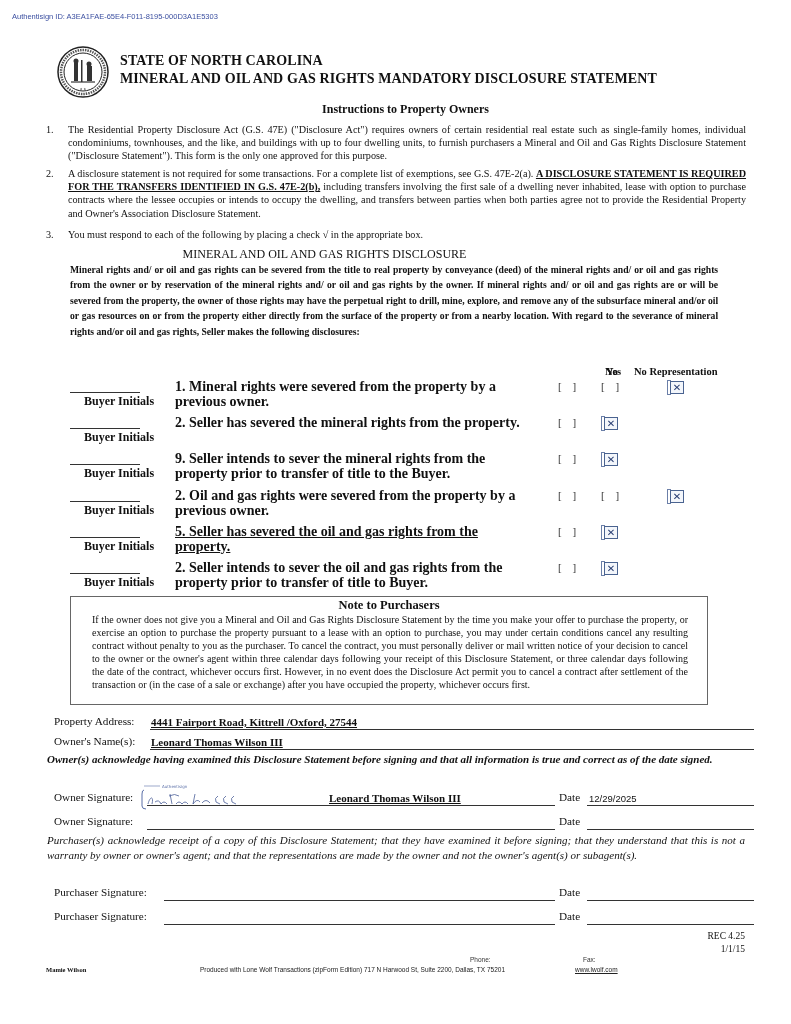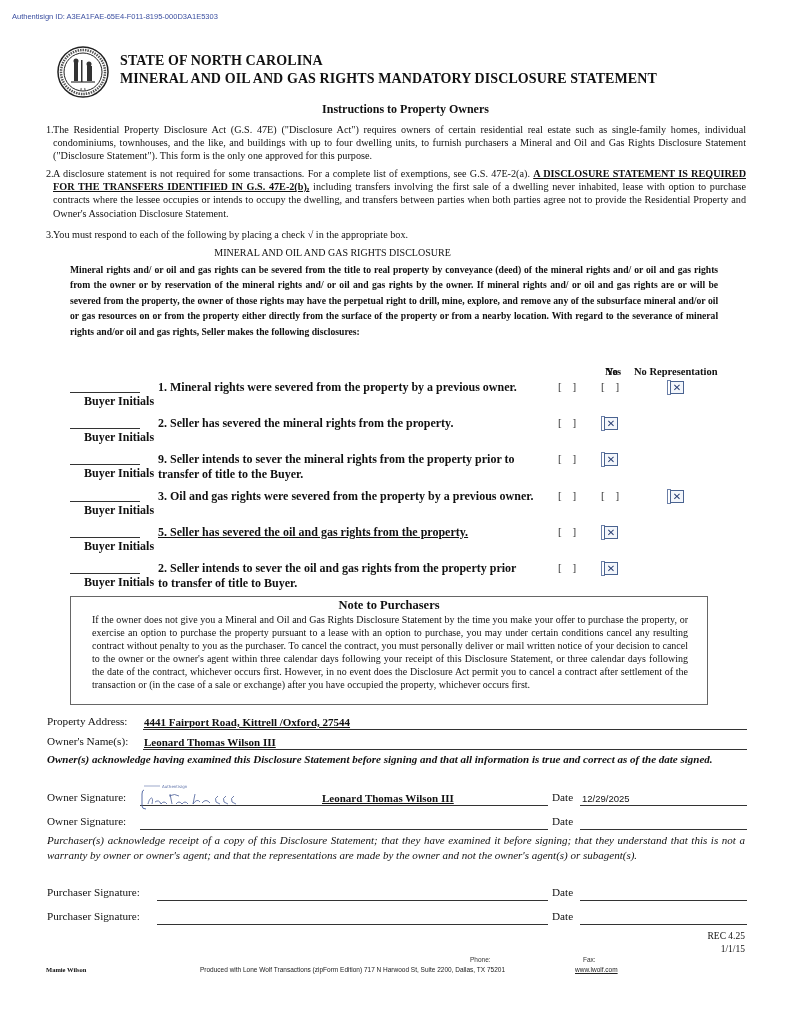--- a/index.html
+++ b/index.html
@@ -7,37 +7,37 @@
   body { position: relative; font-family: "Liberation Serif", "DejaVu Serif", serif; color: #111; }
   .abs { position: absolute; }
   .auth-id { left: 12px; top: 12px; font-family: "Liberation Sans", sans-serif; font-size: 7.5px; color: #3b4fa0; }
   .seal { left: 57px; top: 46px; width: 52px; height: 52px; }
   .title { left: 120px; font-weight: bold; font-size: 14px; letter-spacing: 0.1px; }
   .title1 { top: 53px; }
   .title2 { top: 71px; }
   .instr-head { left: 0; width: 791px; top: 102px; text-align: center; font-weight: bold; font-size: 12px; padding-left: 20px; }
   .instr { left: 46px; width: 700px; font-size: 10.2px; line-height: 13.2px; }
   .instr .num { position: absolute; left: 0; top: 0; }
-  .instr .txt { margin-left: 7px; text-align: justify; text-align-last: left; }
+  .instr .txt { margin-left: 22px; text-align: justify; text-align-last: left; }
   .instr .txt .bu { font-weight: bold; text-decoration: underline; }
-  .sec-head { left: 8px; width: 643px; top: 247px; text-align: center; font-size: 10px; padding-left: 6px; }
+  .sec-head { left: 0; width: 643px; top: 247px; text-align: center; font-size: 12px; padding-left: 6px; }
   .para { left: 70px; width: 658px; top: 262px; font-weight: bold; font-size: 9.8px; line-height: 15.4px; text-align: justify; text-align-last: left; font-family: "Liberation Serif", serif; transform: scaleX(0.985); transform-origin: left top; }
   .col-head { top: 366px; font-weight: bold; font-size: 10.5px; }
   .row { left: 0; width: 791px; }
   .initials-line { position: absolute; left: 70px; width: 70px; border-top: 1px solid #333; }
   .initials-label { position: absolute; left: 84px; font-weight: bold; font-size: 12px; }
-  .q { position: absolute; left: 158px; width: 360px; font-weight: bold; font-size: 12px; line-height: 14.5px; }
+  .q { position: absolute; left: 175px; width: 360px; font-weight: bold; font-size: 14px; line-height: 14.5px; }
   .cb-empty { position: absolute; font-size: 11px; color: #333; letter-spacing: 4px; }
   .cb-checked { position: absolute; width: 18px; height: 15px; }
   .cb-checked .br { position: absolute; left: 0; top: 0; width: 4px; height: 15px; border: 1px solid #6b7fa8; border-right: none; }
   .cb-checked .bx { position: absolute; left: 3px; top: 1px; width: 14px; height: 13px; border: 1.3px solid #4a6390; background: #f3f6fb; color: #243a70; font-family: "DejaVu Sans", sans-serif; font-size: 10px; line-height: 11px; text-align: center; }
   .note-box { left: 70px; top: 596px; width: 638px; height: 109px; border: 1.3px solid #666; }
   .note-title { left: 70px; width: 638px; top: 598px; text-align: center; font-weight: bold; font-size: 12.5px; }
   .note-text { left: 92px; width: 596px; top: 613px; font-size: 10px; line-height: 13px; text-align: justify; text-align-last: left; }
-  .field-row { left: 47px; font-size: 11.2px; }
+  .field-row { left: 54px; font-size: 11.2px; }
   .field-line { position: absolute; border-bottom: 1px solid #333; }
   .field-val { position: absolute; font-weight: bold; font-size: 11px; text-decoration: underline; }
   .ital { left: 47px; width: 698px; font-style: italic; font-size: 11px; line-height: 15px; text-align: justify; text-align-last: left; }
   .small { font-family: "Liberation Sans", sans-serif; }
   .sig-img { left: 140px; top: 782px; width: 112px; height: 28px; }
 </style>
 </head>
 <body>
 
 <div class="abs auth-id">Authentisign ID: A3EA1FAE-65E4-F011-8195-000D3A1E5303</div>
@@ -112,21 +112,21 @@
   <div class="cb-empty" style="left:558px;top:0px;">[ ]</div>
   <div class="cb-checked" style="left:601px;top:0px;">
       <div class="br"></div>
       <div class="bx">✕</div>
     </div>
 </div>
 
 <div class="abs row" style="top:489px;">
   <div class="initials-line" style="top:12px;"></div>
   <div class="initials-label" style="top:14px;">Buyer Initials</div>
-  <div class="q" style="top:0px;width:380px;">3. Oil and gas rights were severed from the property by a previous owner.</div>
+  <div class="q" style="top:0px;width:380px;">2. Oil and gas rights were severed from the property by a previous owner.</div>
   <div class="cb-empty" style="left:558px;top:0px;">[ ]</div>
   <div class="cb-empty" style="left:601px;top:0px;">[ ]</div>
   <div class="cb-checked" style="left:667px;top:0px;">
       <div class="br"></div>
       <div class="bx">✕</div>
     </div>
 </div>
 
 <div class="abs row" style="top:525px;">
   <div class="initials-line" style="top:12px;"></div>

